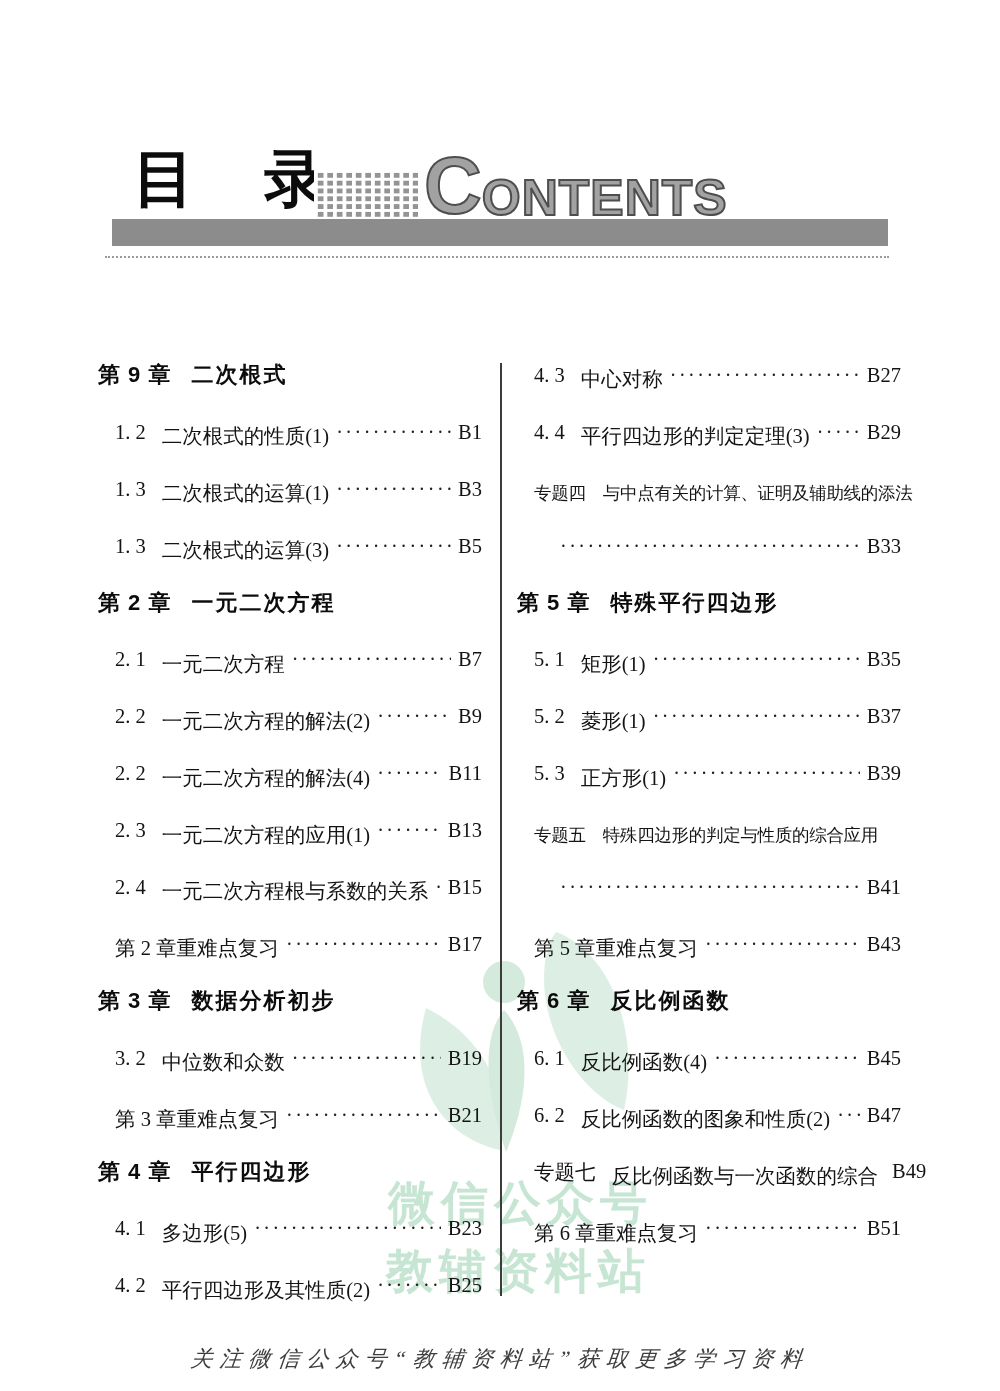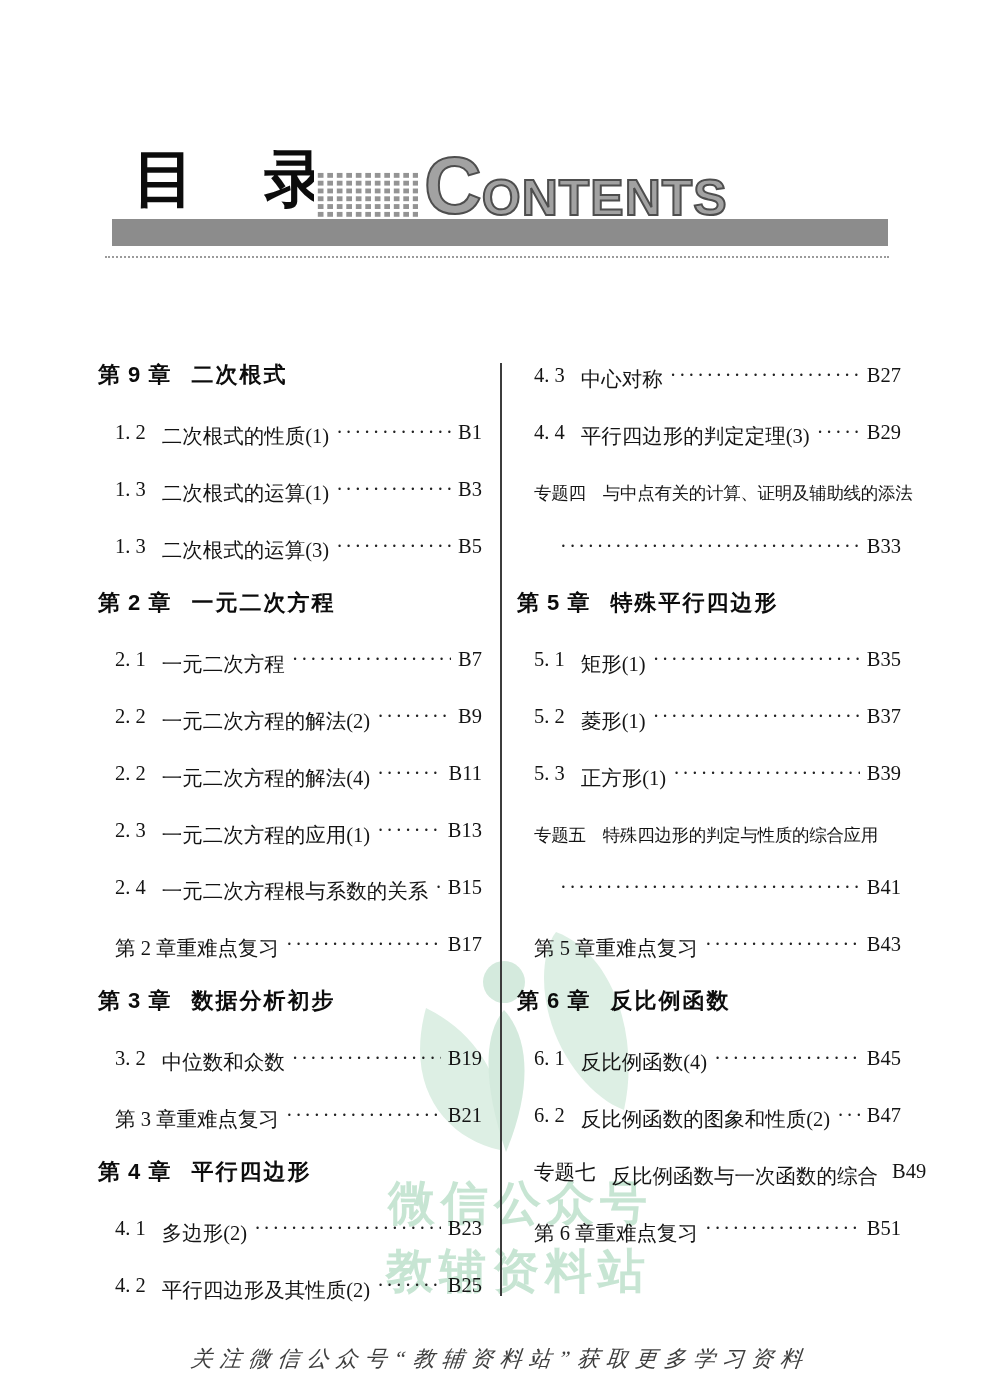--- a/index.html
+++ b/index.html
@@ -155,21 +155,21 @@
         <span class="label">第 3 章重难点复习</span>
         <span class="dots"></span>
         <span class="pageno">B21</span>
       </div>
       <div class="row chapter">
         <span class="ch-num">第 4 章</span>
         <span class="ch-label">平行四边形</span>
       </div>
       <div class="row entry">
         <span class="num">4. 1</span>
-        <span class="label">多边形(2)</span>
+        <span class="label">多边形(5)</span>
         <span class="dots"></span>
         <span class="pageno">B23</span>
       </div>
       <div class="row entry">
         <span class="num">4. 2</span>
         <span class="label">平行四边形及其性质(2)</span>
         <span class="dots"></span>
         <span class="pageno">B25</span>
       </div>
     </div>

